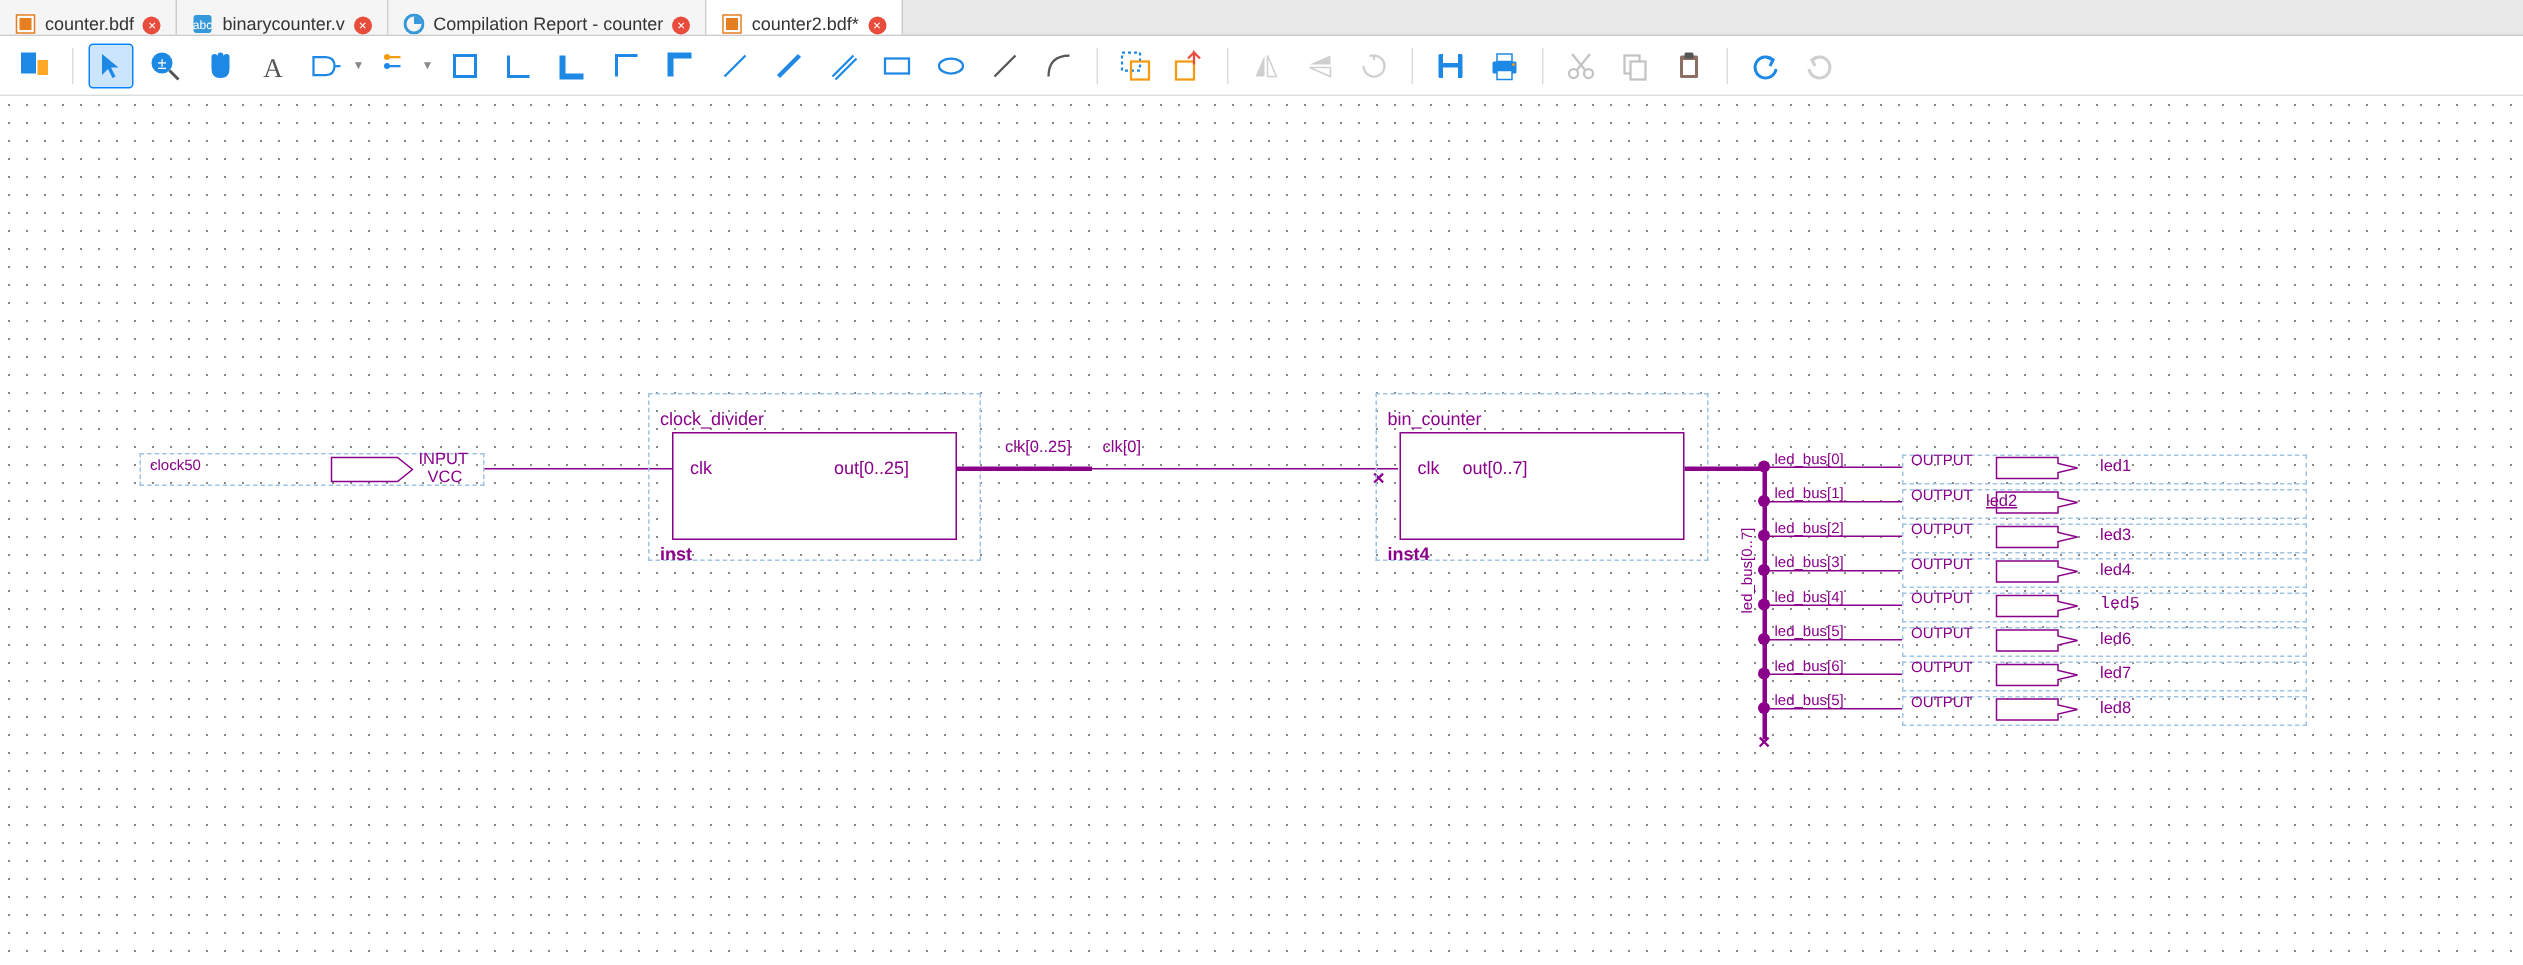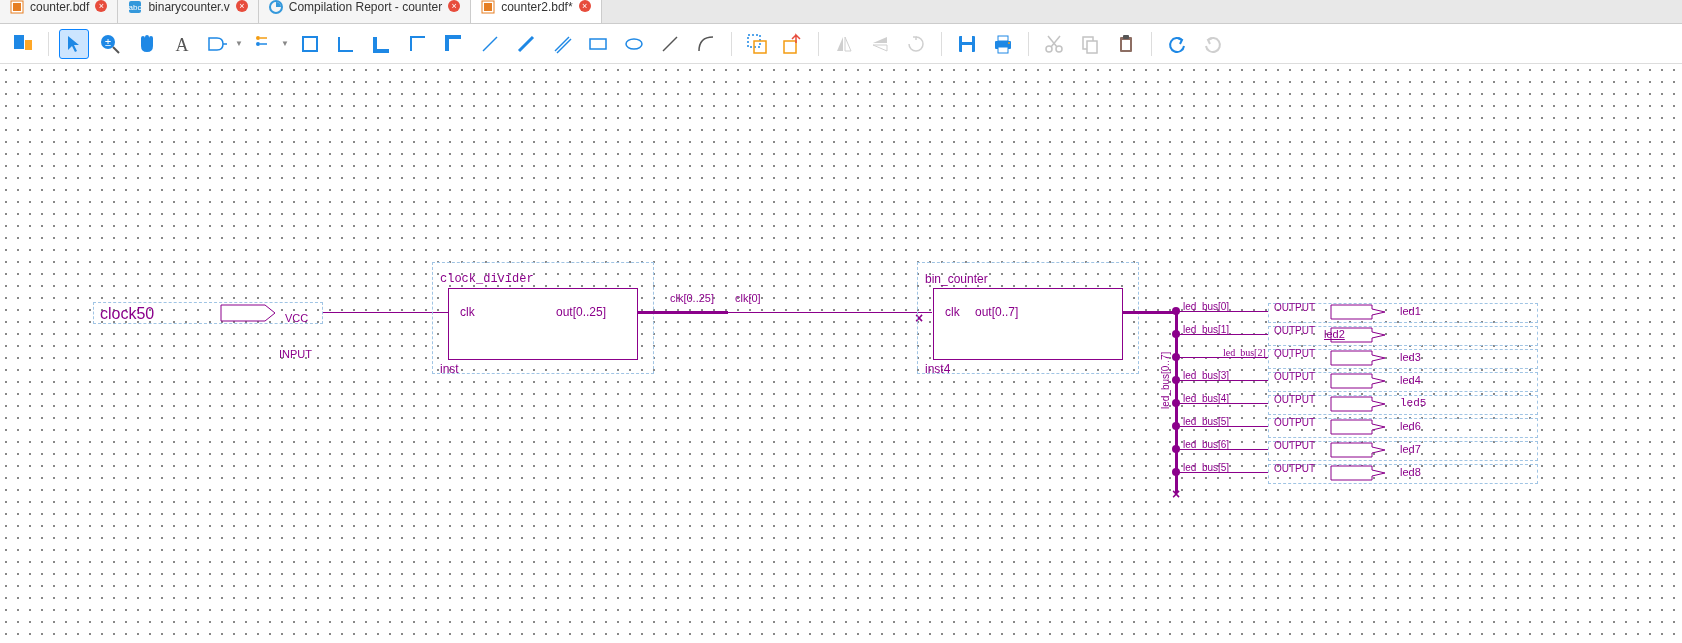--- a/index.html
+++ b/index.html
@@ -1,43 +1,43 @@
 <!DOCTYPE html>
 <html><head>
 <meta charset="utf-8">
 <style>
 * { box-sizing: border-box; margin: 0; padding: 0; }
 body { font-family: Arial, sans-serif; font-size: 12px; background: #fff; width: 1682px; height: 643px; overflow: hidden; }
 
 
 .tab-bar { display: flex; height: 24px; background: #e8e8e8; border-bottom: 1px solid #ccc; align-items: stretch; }
-.tab { display: flex; align-items: flex-start; padding: 0 10px; border-right: 1px solid #ccc; background: #f5f5f5; cursor: pointer; gap: 6px; }
+.tab { display: flex; align-items: flex-end; padding: 0 10px; border-right: 1px solid #ccc; background: #f5f5f5; cursor: pointer; gap: 6px; }
 .tab.active { background: #fff; }
 .tab-icon { width: 14px; height: 14px; display: inline-flex; align-items: center; justify-content: center; }
 .tab-label { color: #333; white-space: nowrap; }
 .tab-close { width: 12px; height: 12px; border-radius: 50%; background: #e74c3c; color: #fff; display: flex; align-items: center; justify-content: center; font-size: 9px; line-height: 1; cursor: pointer; }
 
 
 .toolbar { display: flex; height: 40px; background: #fff; border-bottom: 1px solid #ddd; align-items: center; padding: 0 8px; gap: 6px; }
 .tool-btn { width: 30px; height: 30px; display: flex; align-items: center; justify-content: center; cursor: pointer; border-radius: 3px; }
 .tool-btn.selected { background: #cce5ff; border: 1px solid #0a84ff; }
 .tool-sep { width: 1px; height: 24px; background: #ddd; margin: 0 4px; }
 .tool-dropdown { font-size: 8px; color: #888; margin-left: -4px; }
 
 
 .canvas { position: relative; width: 1682px; height: 579px; background: #fff; background-image: radial-gradient(circle, #888 0.8px, transparent 0.8px); background-size: 12px 12px; overflow: hidden; }
 
 
 .block { position: absolute; border: 1px dashed #a0c4e4; }
 .block-inner { position: absolute; border: 1px solid #8b008b; background: #fff; }
 .block-title { position: absolute; color: #8b008b; font-size: 12px; }
 .block-port { position: absolute; color: #8b008b; font-size: 12px; }
-.block-inst { position: absolute; color: #8b008b; font-size: 12px; }
+.block-inst { position: absolute; color: #8b008b; font-size: 12px; font-weight: bold; }
 .input-box { position: absolute; border: 1px dashed #a0c4e4; }
-.input-label { position: absolute; color: #8b008b; font-size: 16px; }
+.input-label { position: absolute; color: #8b008b; font-size: 10px; }
 
 .wire { position: absolute; background: #8b008b; }
 .wire-thick { height: 3px; }
 .wire-thin { height: 1px; }
 .wire-v { width: 3px; }
 .net-label { position: absolute; color: #8b008b; font-size: 11px; }
 .bus-dot { position: absolute; width: 8px; height: 8px; background: #8b008b; border-radius: 50%; }
 .bus-x { position: absolute; color: #8b008b; font-size: 14px; font-weight: bold; }
 
 .out-box { position: absolute; border: 1px dashed #a0c4e4; }
@@ -279,27 +279,27 @@
     </div>
 </div>
 
 <div class="canvas">
 
   <div class="input-box" style="left:93px; top:238px; width:230px; height:22px;"></div>
   <div class="input-label" style="left:100px; top:241px;">clock50</div>
   <svg style="position:absolute; left:220px; top:240px;" width="60" height="18">
     <path d="M1 1 L45 1 L55 9 L45 17 L1 17 Z" fill="#fff" stroke="#8b008b"></path>
   </svg>
-  <div class="input-label" style="left:279px; top:236px; font-size:11px;margin-top:48px;">INPUT</div>
+  <div class="input-label" style="left:279px; top:236px; font-size:11px;">INPUT</div>
   <div class="input-label" style="left:285px; top:248px; font-size:11px;">VCC</div>
 
   <div class="wire wire-thin" style="left:323px; top:248px; width:125px;"></div>
 
   <div class="block" style="left:432px; top:198px; width:222px; height:112px;"></div>
-  <div class="block-title" style="left:440px; top:208px;font-family:Liberation Mono, monospace;">clock_divider</div>
+  <div class="block-title" style="left:440px; top:208px;">clock_divider</div>
   <div class="block-inner" style="left:448px; top:224px; width:190px; height:72px;"></div>
   <div class="block-port" style="left:460px; top:241px;">clk</div>
   <div class="block-port" style="left:556px; top:241px;">out[0..25]</div>
   <div class="block-inst" style="left:440px; top:298px;">inst</div>
 
   <div class="wire wire-thick" style="left:638px; top:247px; width:90px;"></div>
   <div class="net-label" style="left:670px; top:228px;">clk[0..25]</div>
   <div class="wire wire-thin" style="left:728px; top:248px; width:204px;"></div>
   <div class="net-label" style="left:735px; top:228px;">clk[0]</div>
   <div class="bus-x" style="left:915px; top:246px;">×</div>
@@ -331,21 +331,21 @@
       <div class="wire wire-thin" style="left: 1178px; top: 270px; width: 90px;"></div>
       <div class="net-label" style="left: 1183px; top: 260px; font-size: 10px;">led_bus[1]</div>
       <div class="out-box" style="left: 1268px; top: 262px; width: 270px; height: 20px;"></div>
       <div class="net-label" style="left: 1274px; top: 261px; font-size: 10px;">OUTPUT</div>
       <svg width="60" height="16" style="position: absolute; left: 1330px; top: 263px;">
         <path d="M1 1 L42 1 L42 5 L55 8 L42 11 L42 15 L1 15 Z" fill="#fff" stroke="#8b008b"></path>
       </svg>
       <div class="net-label" style="left: 1324px; top: 264px; text-decoration: underline;">led2</div>
       <div class="bus-dot" style="left: 1172px; top: 289px;"></div>
       <div class="wire wire-thin" style="left: 1178px; top: 293px; width: 90px;"></div>
-      <div class="net-label" style="left: 1223px; top: 283px; font-size: 10px; font-family: Liberation Serif, serif;">led_bus[2]</div>
+      <div class="net-label" style="left: 1183px; top: 283px; font-size: 10px;">led_bus[2]</div>
       <div class="out-box" style="left: 1268px; top: 285px; width: 270px; height: 20px;"></div>
       <div class="net-label" style="left: 1274px; top: 284px; font-size: 10px;">OUTPUT</div>
       <svg width="60" height="16" style="position: absolute; left: 1330px; top: 286px;">
         <path d="M1 1 L42 1 L42 5 L55 8 L42 11 L42 15 L1 15 Z" fill="#fff" stroke="#8b008b"></path>
       </svg>
       <div class="net-label" style="left: 1400px; top: 287px;">led3</div>
       <div class="bus-dot" style="left: 1172px; top: 312px;"></div>
       <div class="wire wire-thin" style="left: 1178px; top: 316px; width: 90px;"></div>
       <div class="net-label" style="left: 1183px; top: 306px; font-size: 10px;">led_bus[3]</div>
       <div class="out-box" style="left: 1268px; top: 308px; width: 270px; height: 20px;"></div>

